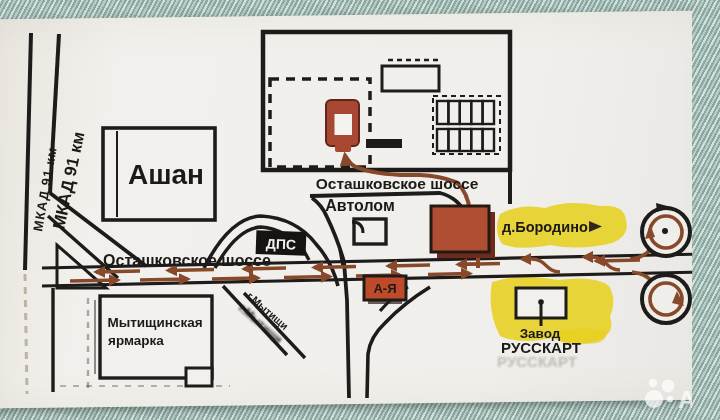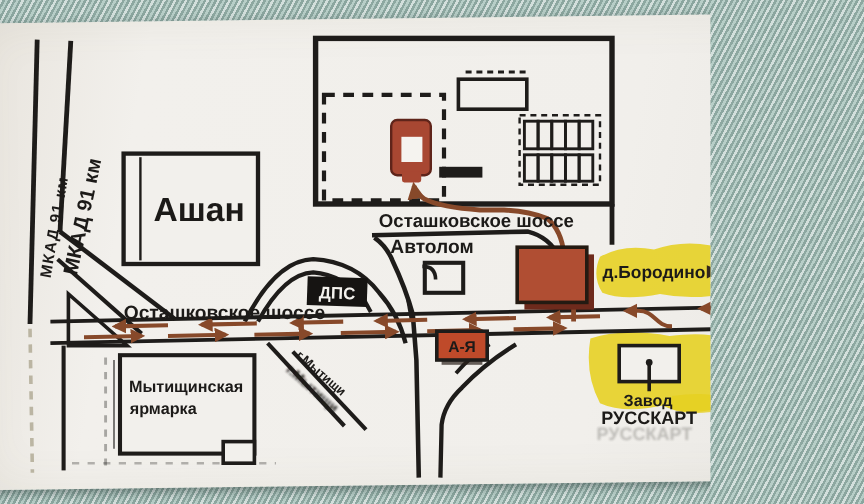--- a/index.html
+++ b/index.html
@@ -6,21 +6,21 @@
   body{
     width:720px;height:420px;overflow:hidden;
     font-family:"Liberation Sans", sans-serif;
     background-color:#9db8b1;
     background-image:repeating-linear-gradient(118deg,
       rgba(255,255,255,.55) 0 2px,
       rgba(122,148,141,.45) 2px 4px,
       rgba(205,224,218,.55) 4px 6px,
       rgba(105,132,125,.35) 6px 8px);
   }
-  .stage{position:relative;width:592px;height:420px;overflow:hidden;}
+  .stage{position:relative;width:692px;height:420px;overflow:hidden;}
   .paper{
     position:absolute;left:-16px;top:15px;width:734px;height:389px;
     background:linear-gradient(100deg,#e8e4dd 0%,#f2f0ec 18%,#f1efeb 70%,#e9e7e3 100%);
     transform:rotate(-0.7deg);
     box-shadow:2px 3px 9px rgba(30,45,42,.45), inset 0 0 40px rgba(120,110,80,.08);
     border-radius:2px;
   }
   svg.map{position:absolute;left:0;top:0;}
   text{font-family:"Liberation Sans", sans-serif;}
   .lbl{font-weight:700;fill:#1c1a18;}

